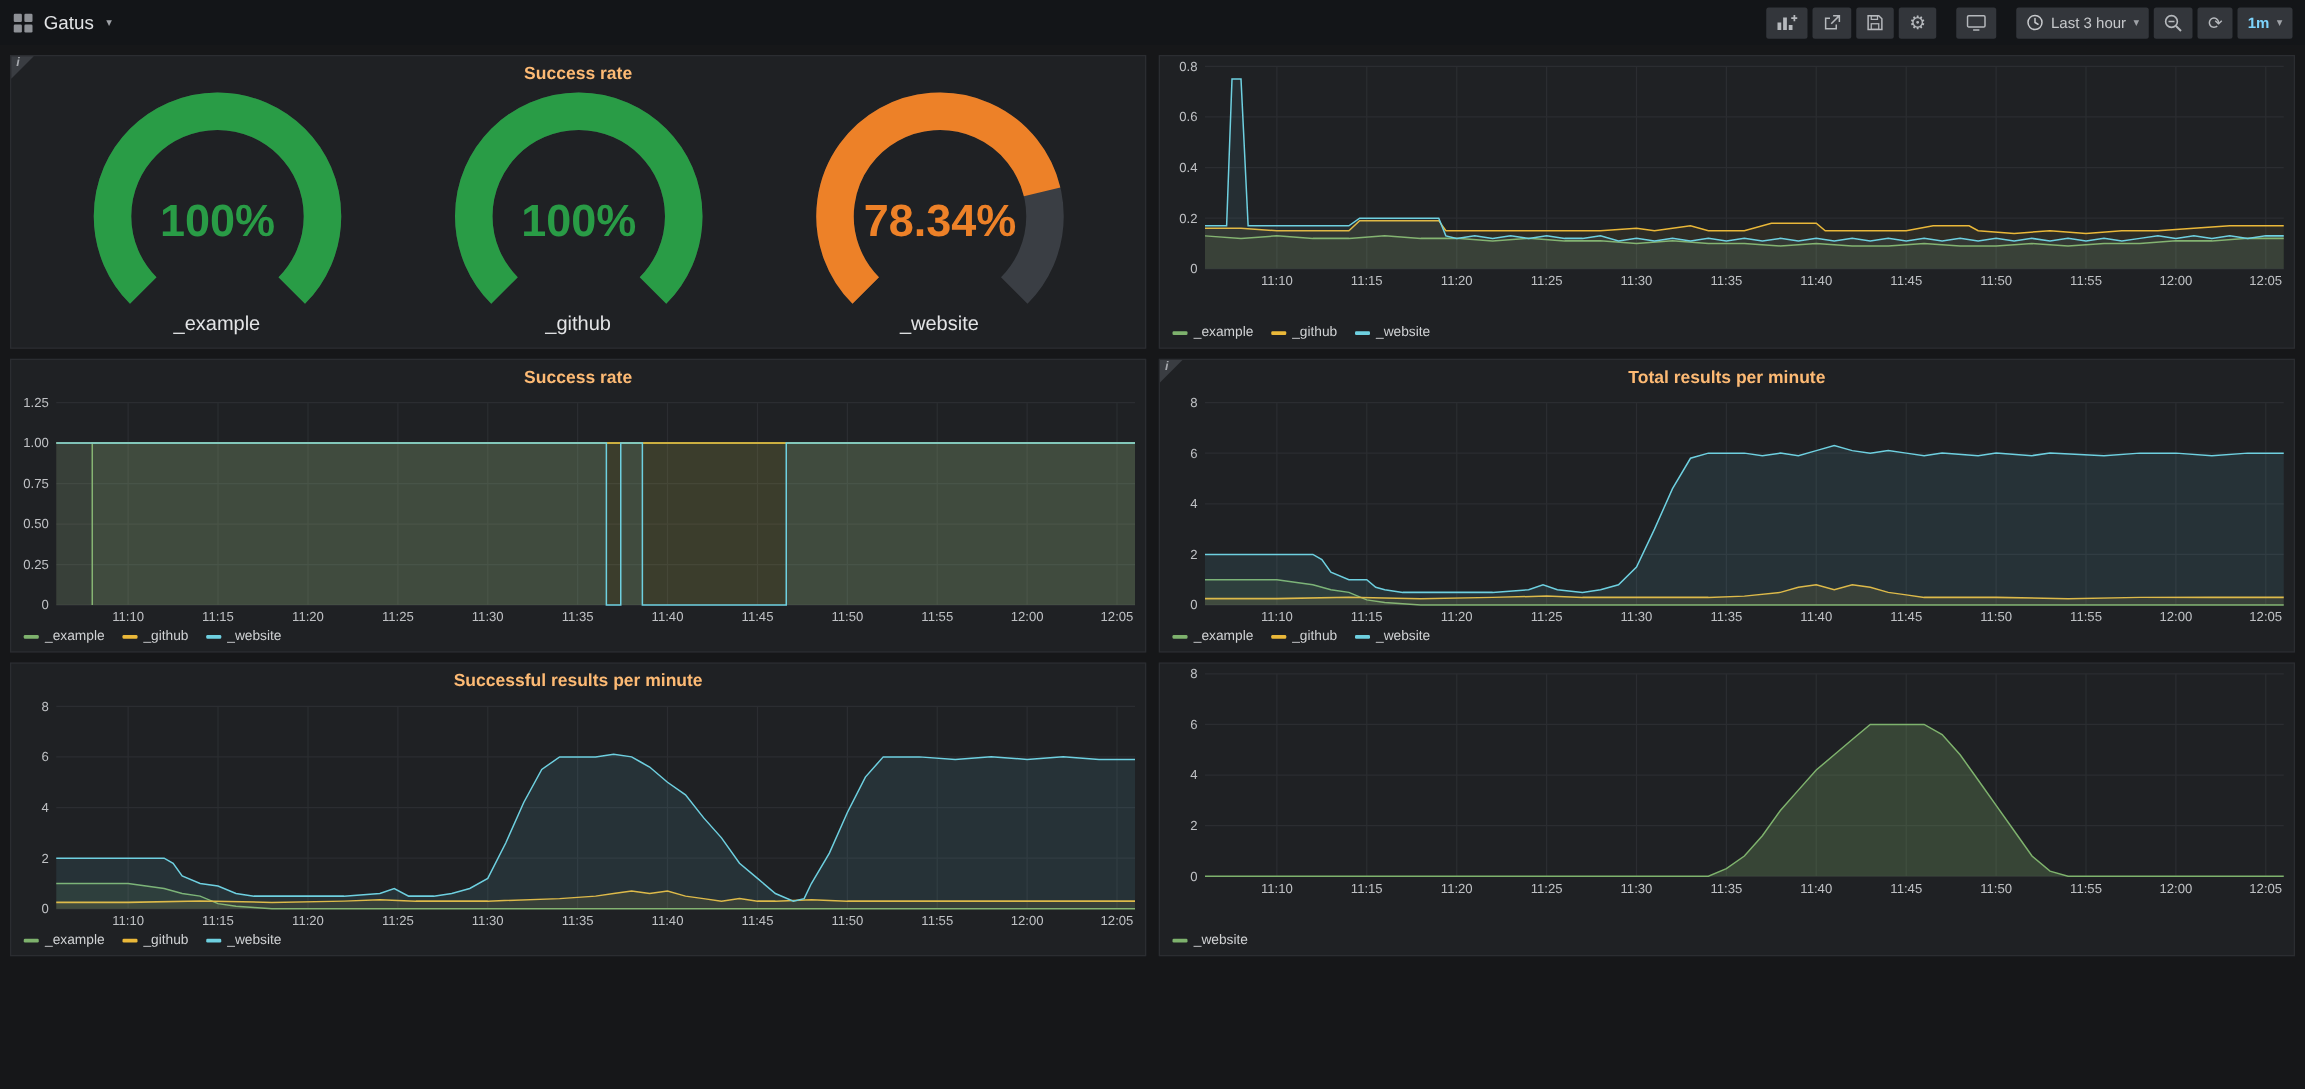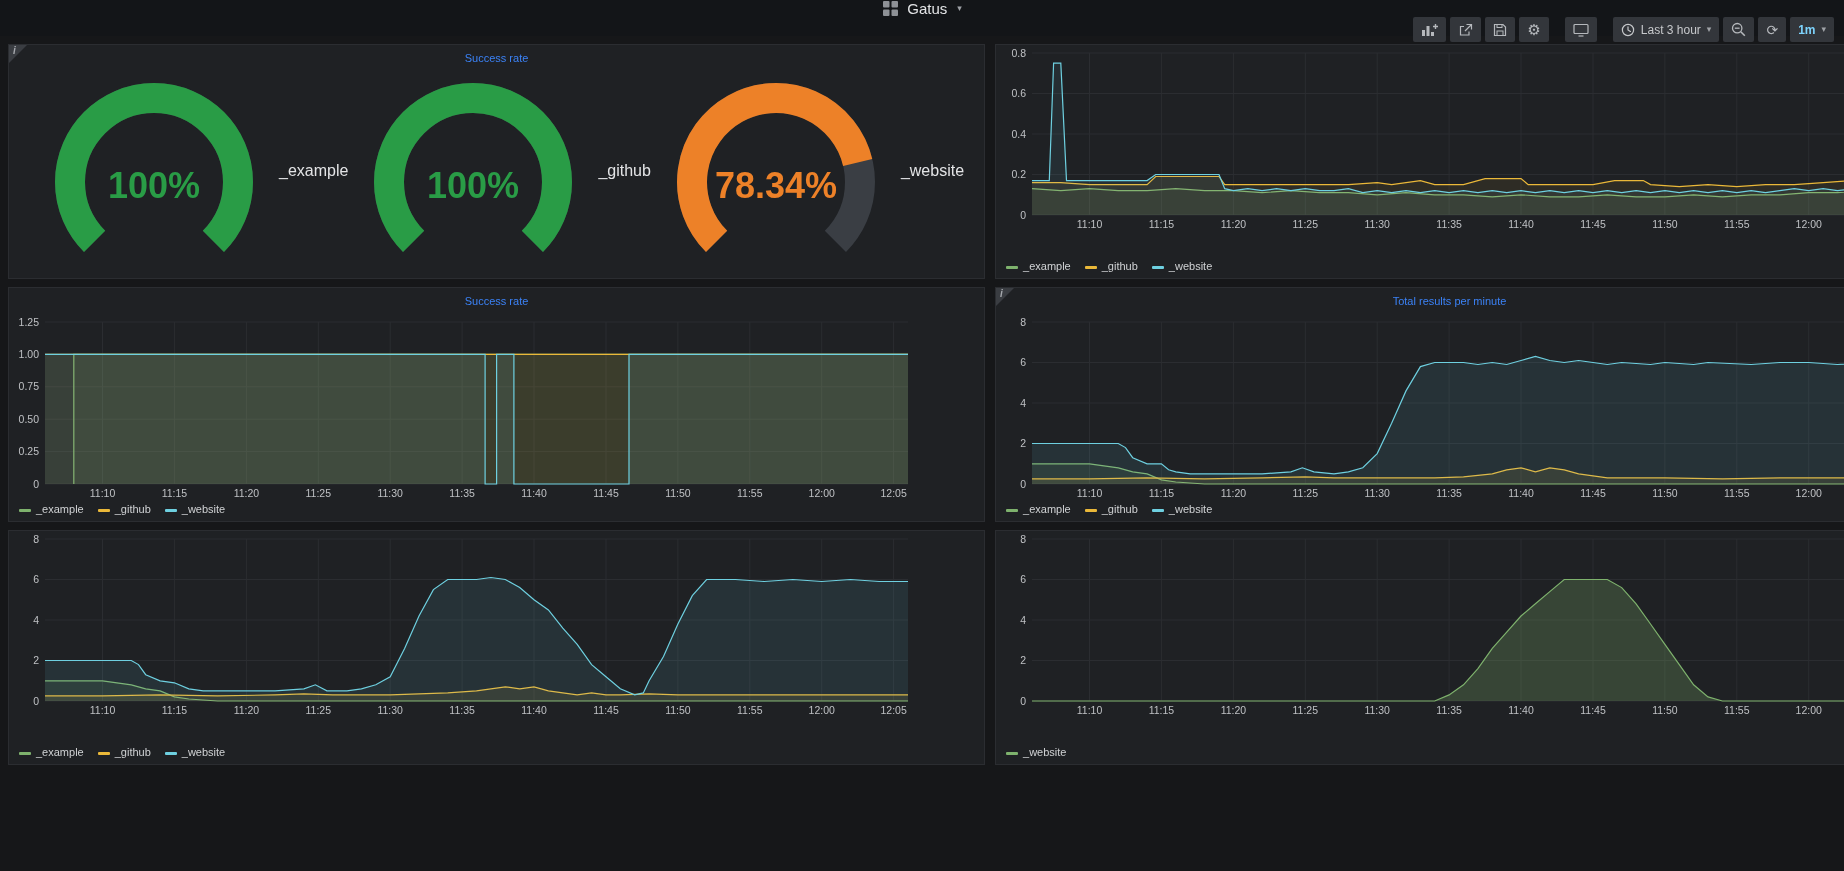--- a/index.html
+++ b/index.html
@@ -1,41 +1,41 @@
 <!DOCTYPE html>
 <html><head>
 <meta charset="utf-8">
 <style>
   *{margin:0;padding:0;box-sizing:border-box;}
   html,body{width:1844px;height:871px;background:#161719;font-family:"Liberation Sans",sans-serif;color:#d8d9da;overflow:hidden;}
 
   
-  .navbar{height:36px;background:#131518;display:flex;align-items:center;padding:0 10px;flex-direction:column;}
+  .navbar{height:36px;background:#131518;display:flex;align-items:center;padding:0 10px;}
   .brand{display:flex;align-items:center;gap:8px;font-size:15px;color:#e3e4e6;cursor:pointer;}
   .brand .caret{margin-left:2px;}
   .nav-right{margin-left:auto;display:flex;align-items:center;gap:4px;}
   .nav-btn{height:25px;background:#33363b;border-radius:2px;display:flex;align-items:center;gap:6px;padding:0 8px;color:#c7c9cc;font-size:12px;cursor:pointer;}
   .nav-btn svg{display:block;}
   .nav-gap{width:8px;}
   .caret{font-size:9px;color:#9fa2a7;line-height:1;}
   .glyph{font-size:15px;line-height:1;color:#b6b9bd;}
   .interval{color:#7dd3fc;font-weight:700;}
 
   
   .grid-main{display:grid;grid-template-columns:1fr 1fr;gap:8px 10px;padding:8px;grid-auto-rows:235px;}
   .panel{background:#1f2124;border:1px solid #2b2d31;position:relative;display:flex;flex-direction:column;}
-  .panel-title{height:26px;flex:0 0 26px;display:flex;align-items:center;justify-content:center;font-size:11px;font-weight:400;color:#3b82f6;cursor:pointer;}
+  .panel-title{height:26px;flex:0 0 26px;display:flex;align-items:center;justify-content:center;font-size:14px;font-weight:700;color:#fdba74;cursor:pointer;}
   .chart{flex:1;min-height:0;}
   .panel-legend{flex:0 0 20px;display:flex;align-items:center;gap:14px;padding:0 10px 4px;font-size:11px;color:#d0d2d4;}
   .leg-swatch{display:inline-block;width:12px;height:3px;border-radius:1px;margin-right:5px;vertical-align:middle;}
   .leg-item{cursor:pointer;}
 
   
   .gauges{flex:1;display:flex;align-items:center;justify-content:space-around;padding:0 20px 8px;}
-  .gauge{display:flex;flex-direction:row;align-items:center;}
+  .gauge{display:flex;flex-direction:column;align-items:center;}
   .gauge-label{font-size:16px;color:#e3e4e6;margin-top:0;}
 
   
   .corner-info{position:absolute;top:0;left:0;width:0;height:0;border-top:18px solid #3a3d42;border-right:18px solid transparent;cursor:pointer;z-index:2;}
   .corner-info span{position:absolute;top:-18px;left:4px;font-size:10px;font-style:italic;font-weight:700;color:#a6a9ae;}
 
   
   svg text.tick{fill:#bfc1c4;font-size:10.5px;font-family:"Liberation Sans",sans-serif;}
   svg line.grid{stroke:#2b2d31;stroke-width:1;}
 </style>
@@ -304,20 +304,21 @@
           <polyline points="36.0,129.5 79.2,129.5 122.3,129.5 129.5,133.6 136.7,143.7 151.1,149.8 165.4,149.8 172.6,155.8 179.8,157.8 194.2,159.9 208.6,159.9 237.4,159.9 266.1,159.9 294.9,157.8 306.4,153.8 317.9,157.8 338.0,159.9 352.4,157.8 366.8,153.8 381.2,139.6 395.6,109.3 410.0,76.9 424.4,52.6 438.7,48.5 467.5,48.5 481.9,50.5 496.3,48.5 510.7,50.5 525.0,46.5 539.4,42.4 553.8,46.5 568.2,48.5 582.6,46.5 597.0,48.5 611.3,50.5 625.7,48.5 654.5,50.5 668.9,48.5 697.6,50.5 712.0,48.5 755.2,50.5 783.9,48.5 812.7,48.5 841.5,50.5 870.2,48.5 899.0,48.5" fill="none" stroke="#6ED0E0" stroke-width="1.2"></polyline>
         </svg></div>
     <div class="panel-legend">
         <span class="leg-item"><span class="leg-swatch" style="background:#7EB26D"></span><span>_example</span></span>
         <span class="leg-item"><span class="leg-swatch" style="background:#EAB839"></span><span>_github</span></span>
         <span class="leg-item"><span class="leg-swatch" style="background:#6ED0E0"></span><span>_website</span></span>
       </div>
   </section>
 
   <section class="panel">
+    <div class="panel-title">Successful results per minute</div>
     <div class="chart"><svg width="907" height="187">
           <line class="grid" x1="93.5" x2="93.5" y1="8" y2="170"></line>
           <text class="tick" x="93.5" y="183" text-anchor="middle">11:10</text>
           <line class="grid" x1="165.4" x2="165.4" y1="8" y2="170"></line>
           <text class="tick" x="165.4" y="183" text-anchor="middle">11:15</text>
           <line class="grid" x1="237.4" x2="237.4" y1="8" y2="170"></line>
           <text class="tick" x="237.4" y="183" text-anchor="middle">11:20</text>
           <line class="grid" x1="309.3" x2="309.3" y1="8" y2="170"></line>
           <text class="tick" x="309.3" y="183" text-anchor="middle">11:25</text>
           <line class="grid" x1="381.2" x2="381.2" y1="8" y2="170"></line>

